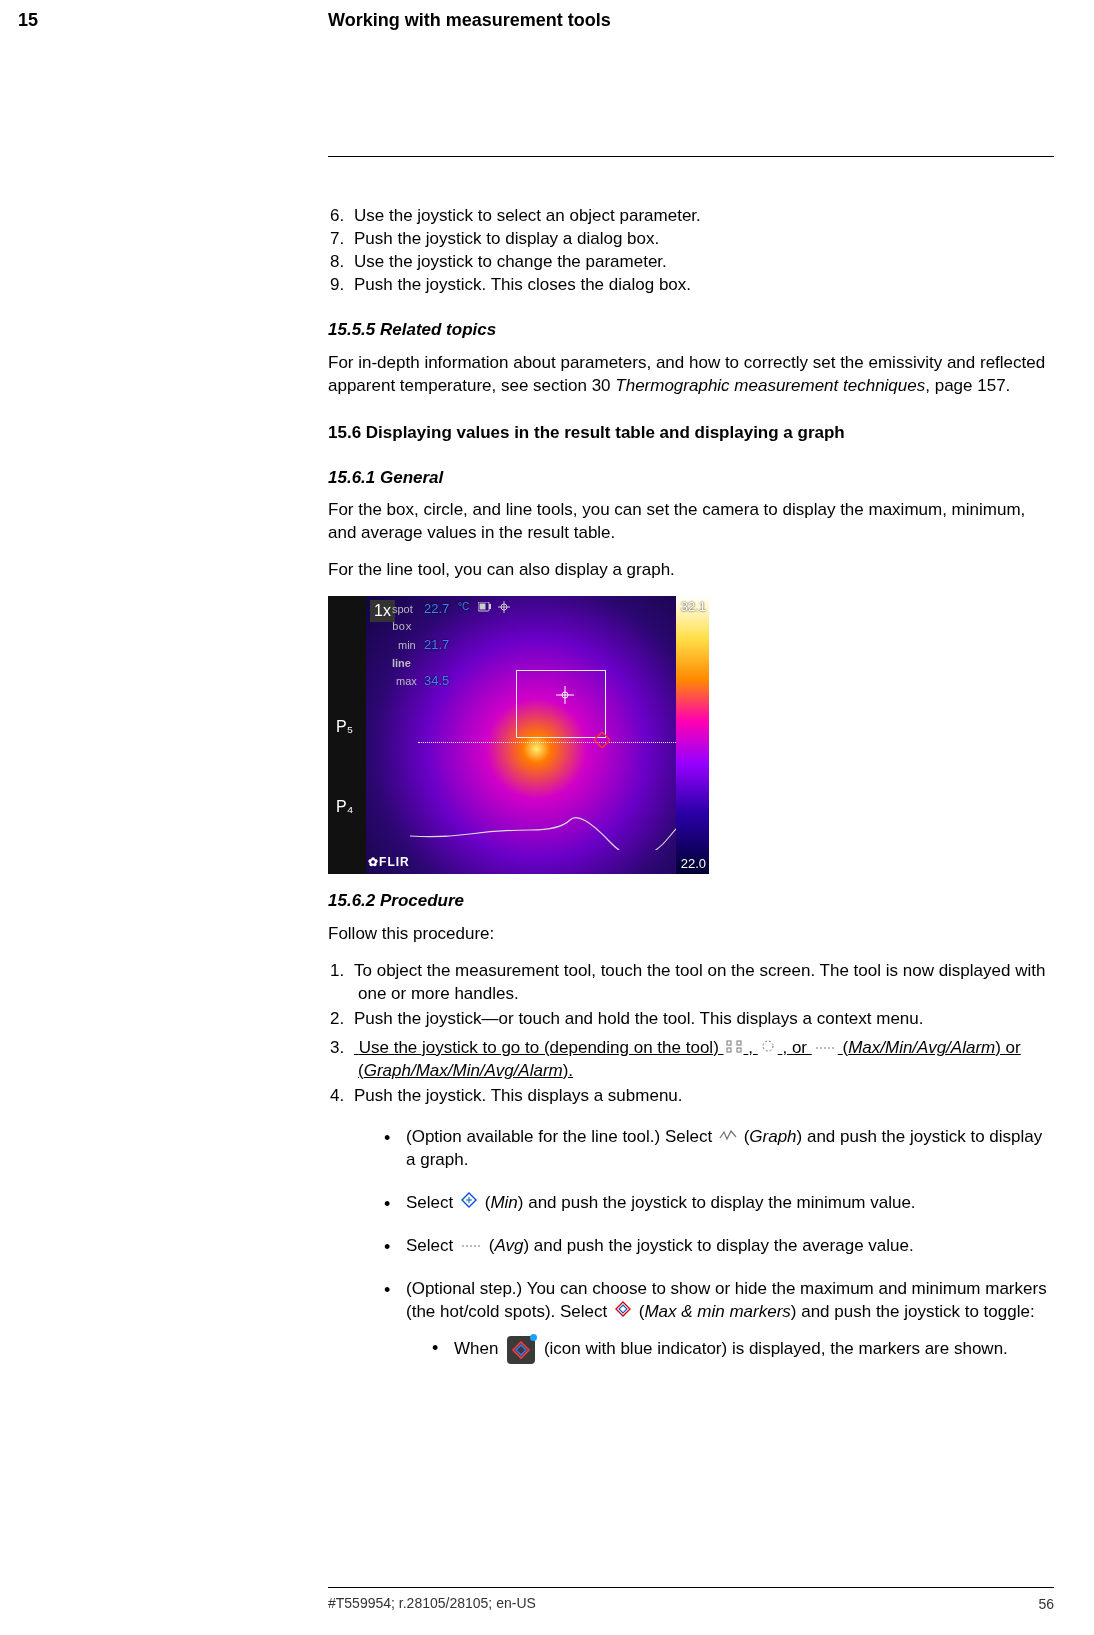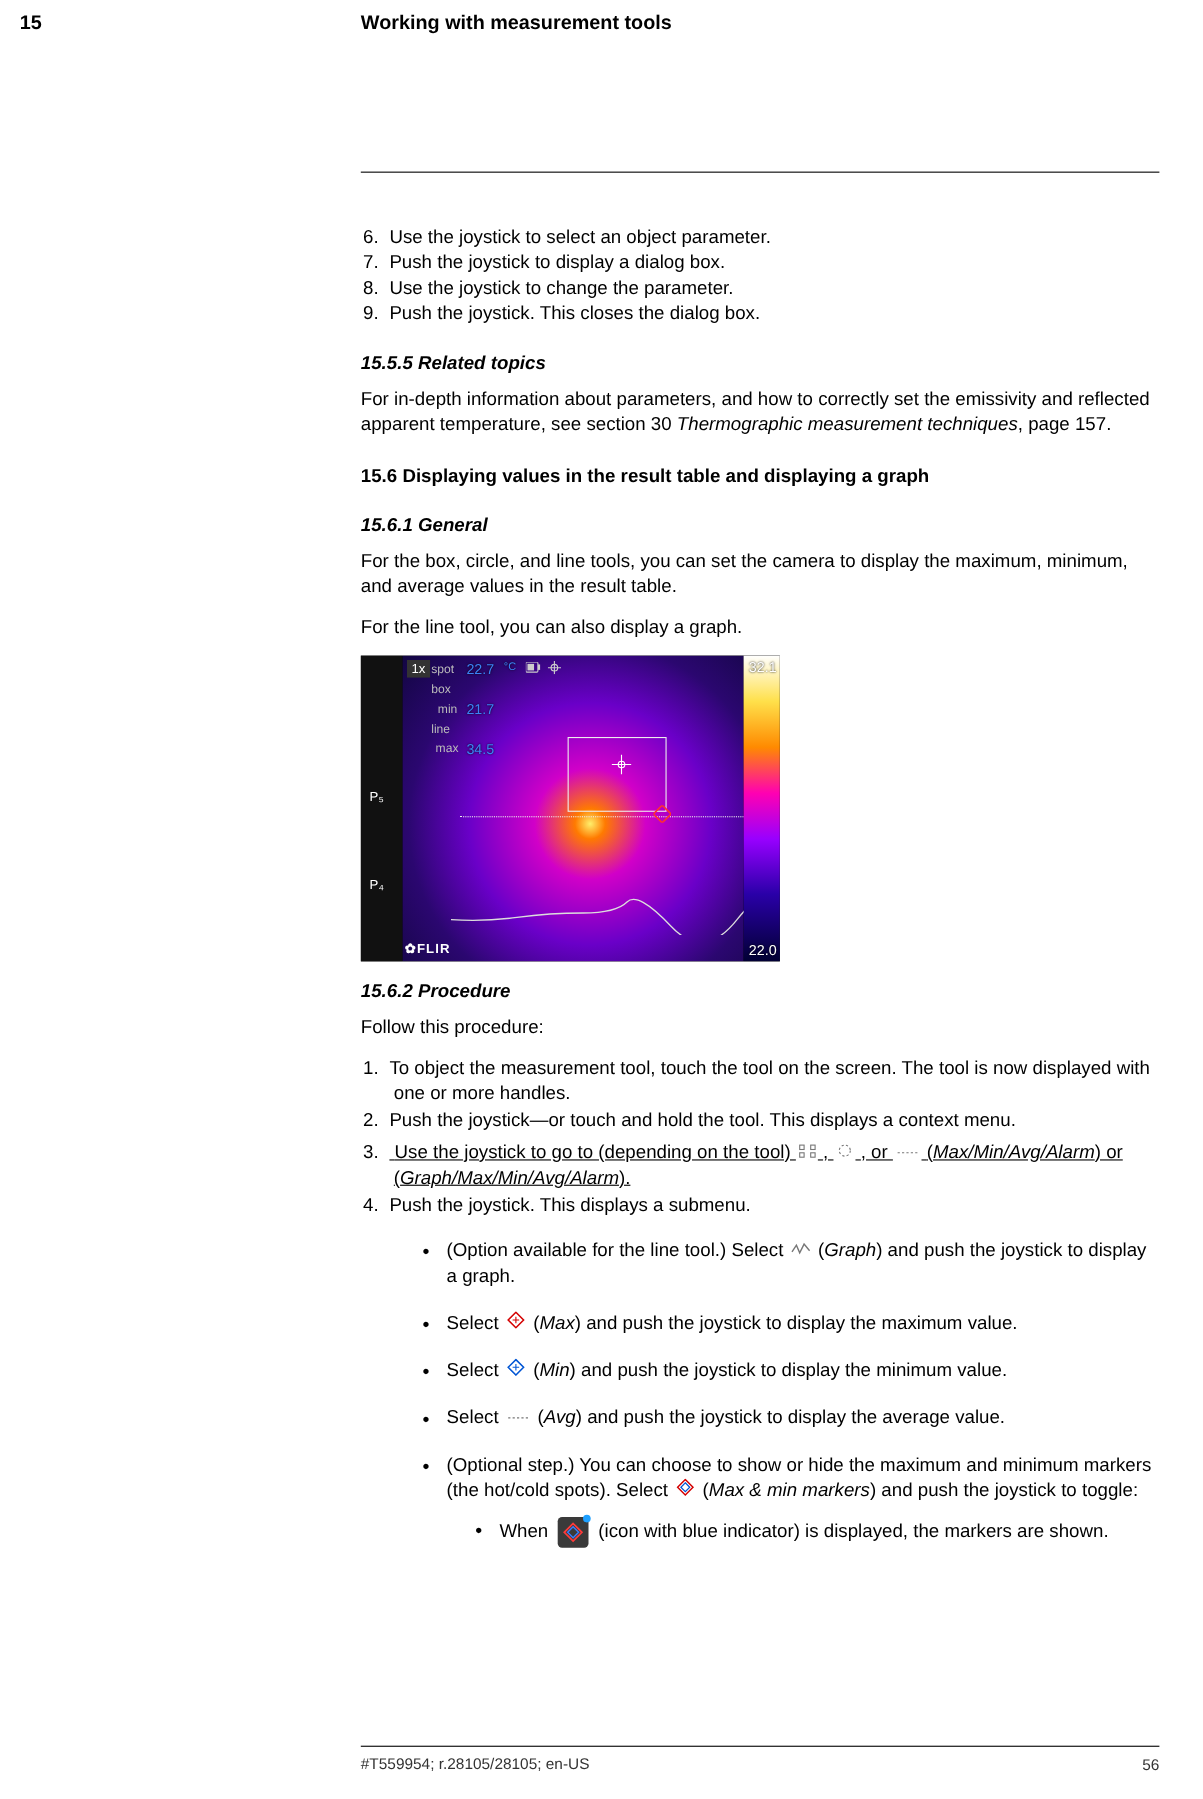--- a/index.html
+++ b/index.html
@@ -174,21 +174,21 @@
     position:absolute; right:0; top:0; width:33px; height:100%;
     background: linear-gradient(to bottom, #fff 0%, #ffe04a 15%, #ff8a00 30%, #ff00b2 45%, #9800ff 60%, #2a00a8 78%, #010033 100%);
   }
   .scale-top, .scale-bot {
     position:absolute; right:3px; color:#fff; font-size:13px; font-family: Arial;
     text-shadow: 0 0 2px #000;
   }
   .scale-top { top:2px; }
   .scale-bot { bottom:2px; }
   .t-tag {
-    position:absolute; color:#fff; font-size:12px;
+    position:absolute; color:#fff; font-size:16px;
     font-family: Arial;
   }
   .t-label {
     position:absolute; left:40px; color:#bbb; font-size:11px;
   }
   .t-val {
     position:absolute; color:#3b82f6; font-size:13px;
     text-shadow: 0 0 2px #000;
   }
   .flir-logo {
@@ -279,25 +279,25 @@
       </div>
       <div class="thermal-scale"></div>
       <div class="scale-top">32.1</div>
       <div class="scale-bot">22.0</div>
 
       <div class="t-tag" style="left:42px;top:4px;background:#333;padding:0 4px;">1x</div>
       <div class="t-label" style="top:6px;left:64px;">spot</div>
       <div class="t-val" style="top:4px;left:96px;">22.7</div>
       <div class="t-val" style="top:4px;left:130px;font-size:10px;">°C</div>
 
-      <div class="t-label" style="top:24px;left:64px;">box</div>
+      <div class="t-label" style="top:24px;left:64px;font-family:Liberation Mono, monospace;">box</div>
       <div class="t-label" style="top:42px;left:70px;">min</div>
       <div class="t-val" style="top:40px;left:96px;">21.7</div>
 
-      <div class="t-label" style="top:60px;left:64px;">line</div>
+      <div class="t-label" style="top:60px;left:64px;font-weight:bold;">line</div>
       <div class="t-label" style="top:78px;left:68px;">max</div>
       <div class="t-val" style="top:76px;left:96px;">34.5</div>
 
       <div class="t-tag" style="left:8px;top:120px;">P₅</div>
       <div class="t-tag" style="left:8px;top:200px;">P₄</div>
 
       <svg style="position:absolute;left:150px;top:6px" width="14" height="10">
         <rect x="0" y="0" width="11" height="9" rx="1" fill="none" stroke="#ccc"></rect>
         <rect x="11" y="2" width="2" height="5" fill="#ccc"></rect>
         <rect x="1.5" y="1.5" width="6" height="6" fill="#ccc"></rect>
@@ -345,31 +345,20 @@
 
         <ul class="sub">
           <li>
             <span>(Option available for the line tool.) Select </span>
             <span class="mini-icon">
               <svg width="18" height="14">
                   <path d="M1 10 L5 4 L8 11 L12 3 L17 9" fill="none" stroke="#777" stroke-width="1.3"></path>
                 </svg>
             </span>
             <span> (</span><span class="italic">Graph</span><span>) and push the joystick to display a graph.</span>
-          </li>
-          <li>
-            <span>Select </span>
-            <span class="mini-icon">
-              <svg width="18" height="16">
-                  <path d="M9 1 L16 8 L9 15 L2 8 Z" fill="none" stroke="#d40000" stroke-width="1.4"></path>
-                  <line x1="9" y1="5" x2="9" y2="11" stroke="#d40000"></line>
-                  <line x1="6" y1="8" x2="12" y2="8" stroke="#d40000"></line>
-                </svg>
-            </span>
-            <span> (</span><span class="italic">Max</span><span>) and push the joystick to display the maximum value.</span>
           </li>
           <li>
             <span>Select </span>
             <span class="mini-icon">
               <svg width="18" height="16">
                   <path d="M9 1 L16 8 L9 15 L2 8 Z" fill="none" stroke="#0055d4" stroke-width="1.4"></path>
                   <line x1="9" y1="5" x2="9" y2="11" stroke="#0055d4"></line>
                   <line x1="6" y1="8" x2="12" y2="8" stroke="#0055d4"></line>
                 </svg>
             </span>

